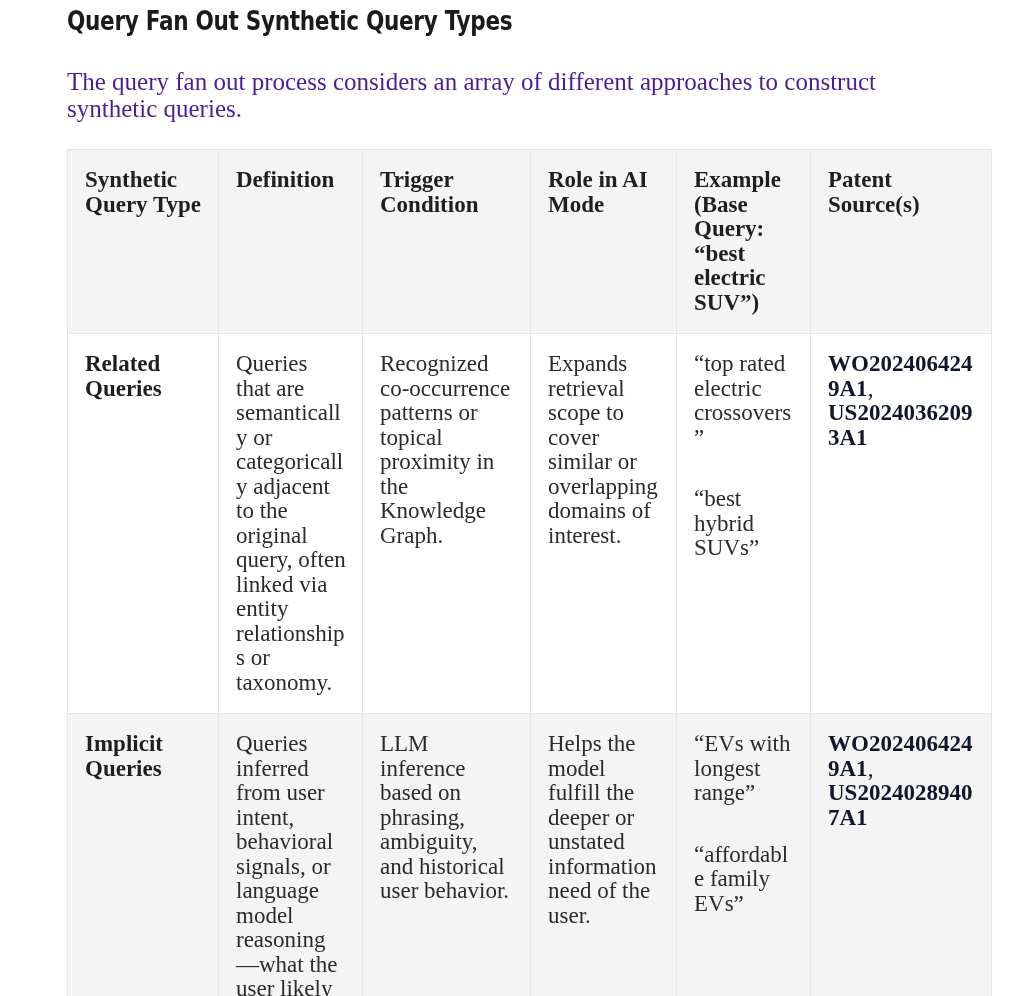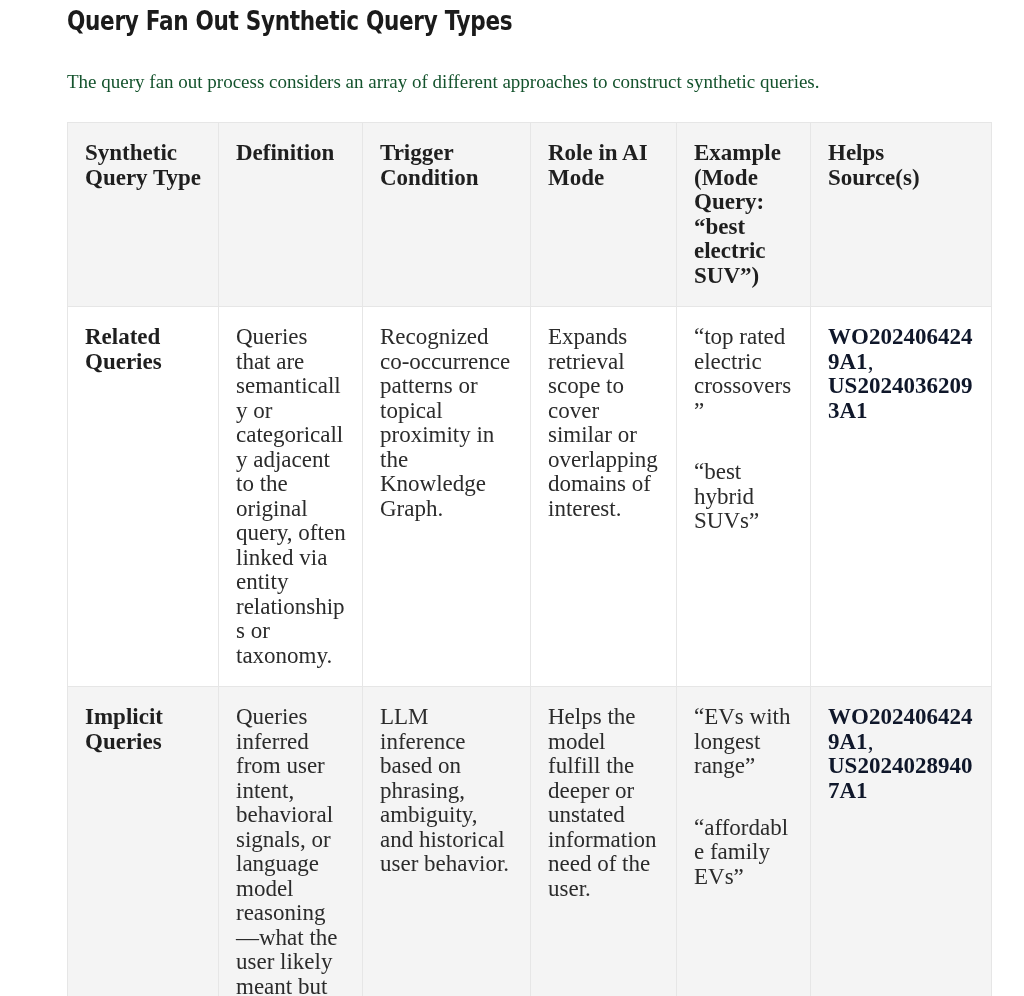--- a/index.html
+++ b/index.html
@@ -39,23 +39,23 @@
     color: #1b1b1b;
     margin: 4px 0 0 0;
     transform: scaleX(0.80);
     transform-origin: left top;
     white-space: nowrap;
   }
 
   .intro {
     margin: 0;
     padding-top: 30px;
-    font-size: 19px;
+    font-size: 25px;
     line-height: 27px;
-    color: #14532d;
+    color: #4c1d95;
     max-width: 880px;
   }
 
   .table-wrap {
     margin-top: 27px;
   }
 
   table.qtable {
     border-collapse: collapse;
     width: 924px;
@@ -143,22 +143,22 @@
             <col class="c3">
             <col class="c4">
             <col class="c5">
         </colgroup>
         <thead>
           <tr>
             <th>Synthetic Query Type</th>
             <th>Definition</th>
             <th>Trigger Condition</th>
             <th>Role in AI Mode</th>
-            <th>Example (Mode Query: “best electric SUV”)</th>
-            <th>Helps Source(s)</th>
+            <th>Example (Base Query: “best electric SUV”)</th>
+            <th>Patent Source(s)</th>
           </tr>
         </thead>
         <tbody>
 
           <tr class="row-odd row-1">
             <td class="col-type">Related Queries</td>
             <td>Queries that are semantically or categorically adjacent to the original query, often linked via entity relationships or taxonomy.</td>
             <td>Recognized co-occurrence patterns or topical proximity in the Knowledge Graph.</td>
             <td>Expands retrieval scope to cover similar or overlapping domains of interest.</td>
             <td>

